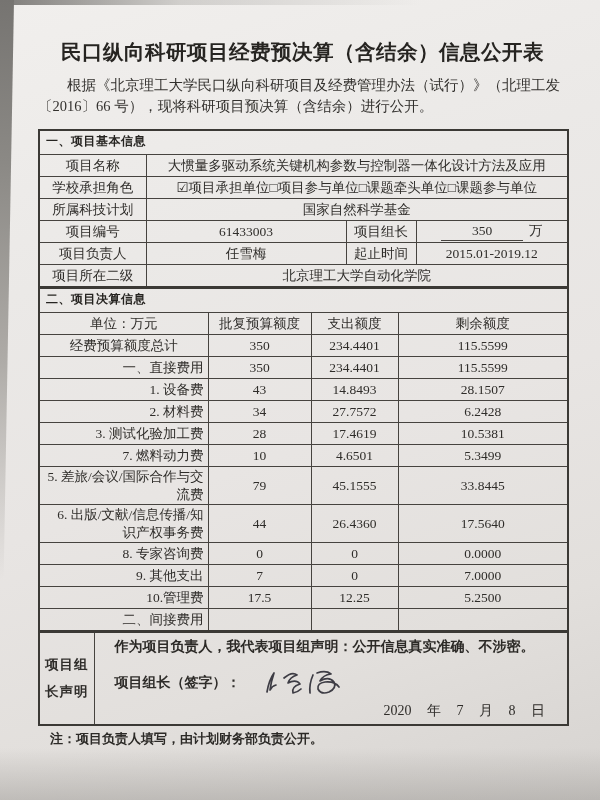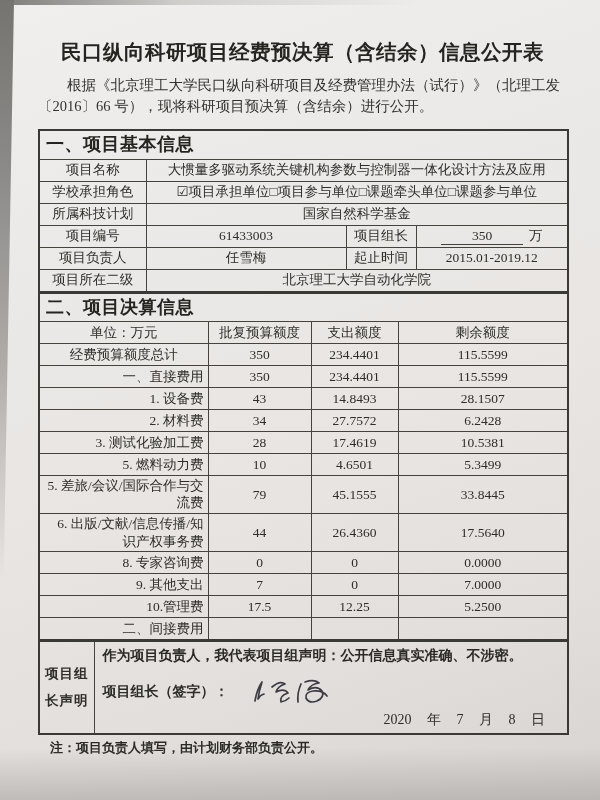--- a/index.html
+++ b/index.html
@@ -41,33 +41,33 @@
   }
   table{border-collapse:collapse;width:529px;table-layout:fixed;}
   table.stack{margin-top:-1px;}
   td{
     border:1px solid #46433f;padding:1px 4px;
     font-size:13.5px;line-height:1.3;height:19px;
     vertical-align:middle;word-break:break-all;
   }
   table{border:2px solid #3b3935;}
   tr.sec td{
-    font-family:Liberation Sans, sans-serif;
-    font-weight:bold;font-size:18px;text-align:left;padding:2px 4px 2px 6px;
+    font-family:Liberation Mono, monospace;
+    font-weight:bold;font-size:12px;text-align:left;padding:2px 4px 2px 6px;
     letter-spacing:.5px;color:#262421;
   }
   .c{text-align:center}
   .l{text-align:right}
   .lbl{text-align:center}
   .twoline{height:34px;}
   .u-line{
     display:inline-block;min-width:74px;text-align:center;
     border-bottom:1px solid #46433f;padding:0 4px;margin-right:6px;
   }
-  .decl-cell{vertical-align:top;padding:4px 8px 4px 8px;height:78px;}
+  .decl-cell{vertical-align:top;padding:4px 8px 4px 20px;height:78px;}
   .decl-label{
     text-align:center;font-weight:600;line-height:1.95;font-size:13.5px;
     padding:4px 2px;letter-spacing:1px;
   }
   .decl-statement{font-size:14px;font-weight:600;line-height:1.4;color:#2c2a27;}
   .sig-row{margin-top:11px;font-size:14px;font-weight:600;white-space:nowrap;}
   .sig-svg{vertical-align:middle;margin-left:16px;}
   .date-row{
     text-align:right;font-size:14px;margin-top:2px;padding-right:14px;
     word-spacing:12px;font-weight:500;
@@ -172,21 +172,21 @@
         <td class="c">27.7572</td>
         <td class="c">6.2428</td>
       </tr>
       <tr>
         <td class="l">3. 测试化验加工费</td>
         <td class="c">28</td>
         <td class="c">17.4619</td>
         <td class="c">10.5381</td>
       </tr>
       <tr>
-        <td class="l">5. 燃料动力费</td>
+        <td class="l">7. 燃料动力费</td>
         <td class="c">10</td>
         <td class="c">4.6501</td>
         <td class="c">5.3499</td>
       </tr>
       <tr class="twoline">
         <td class="l">5. 差旅/会议/国际合作与交流费</td>
         <td class="c">79</td>
         <td class="c">45.1555</td>
         <td class="c">33.8445</td>
       </tr>

